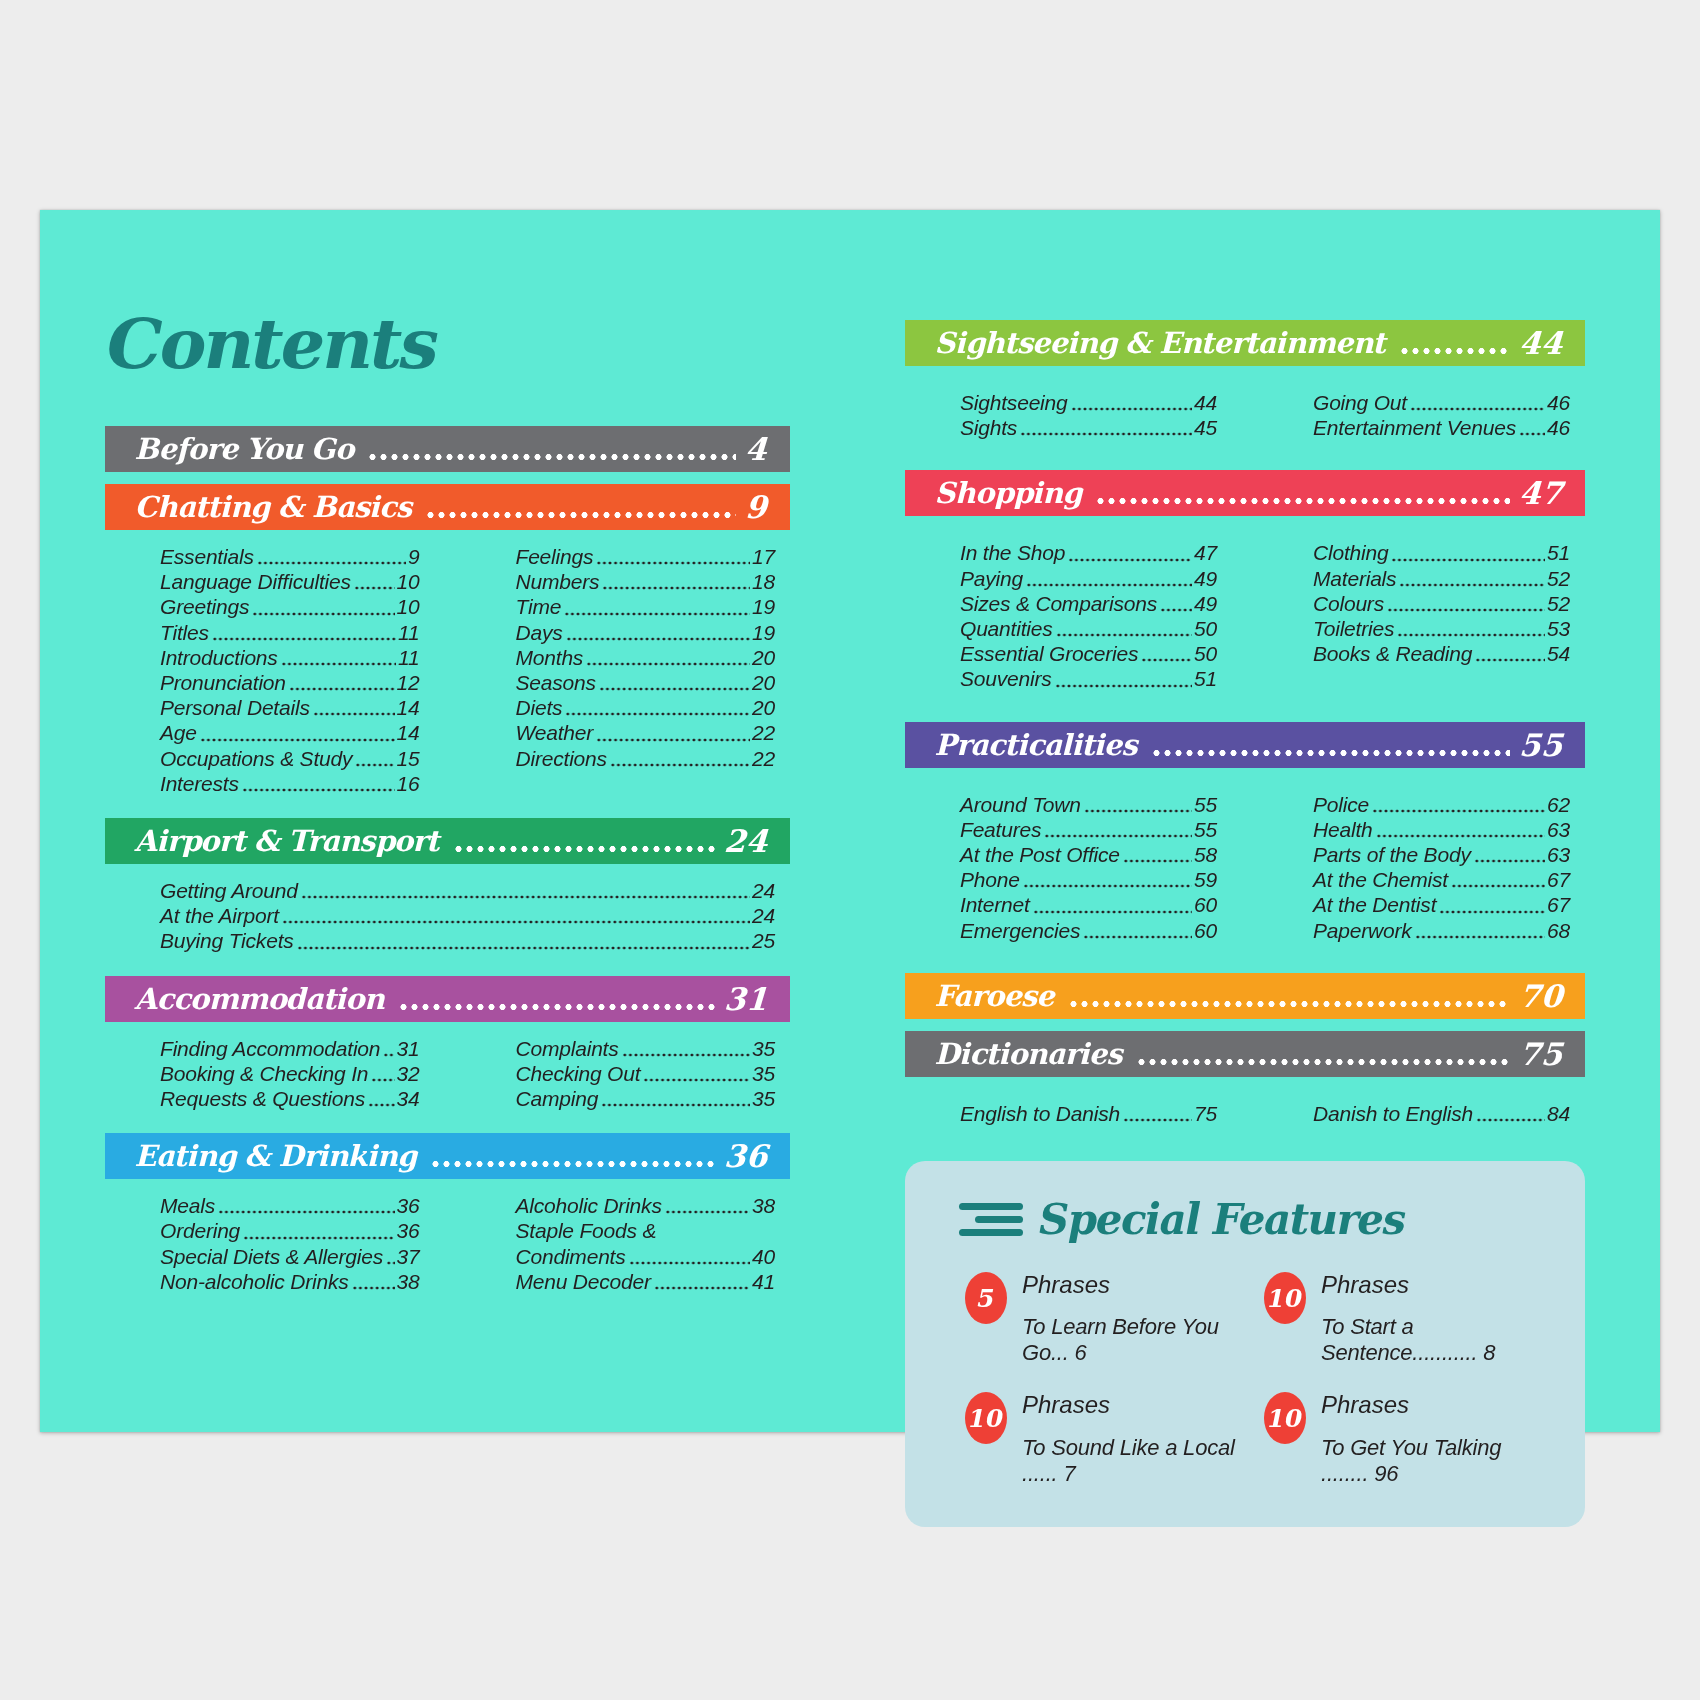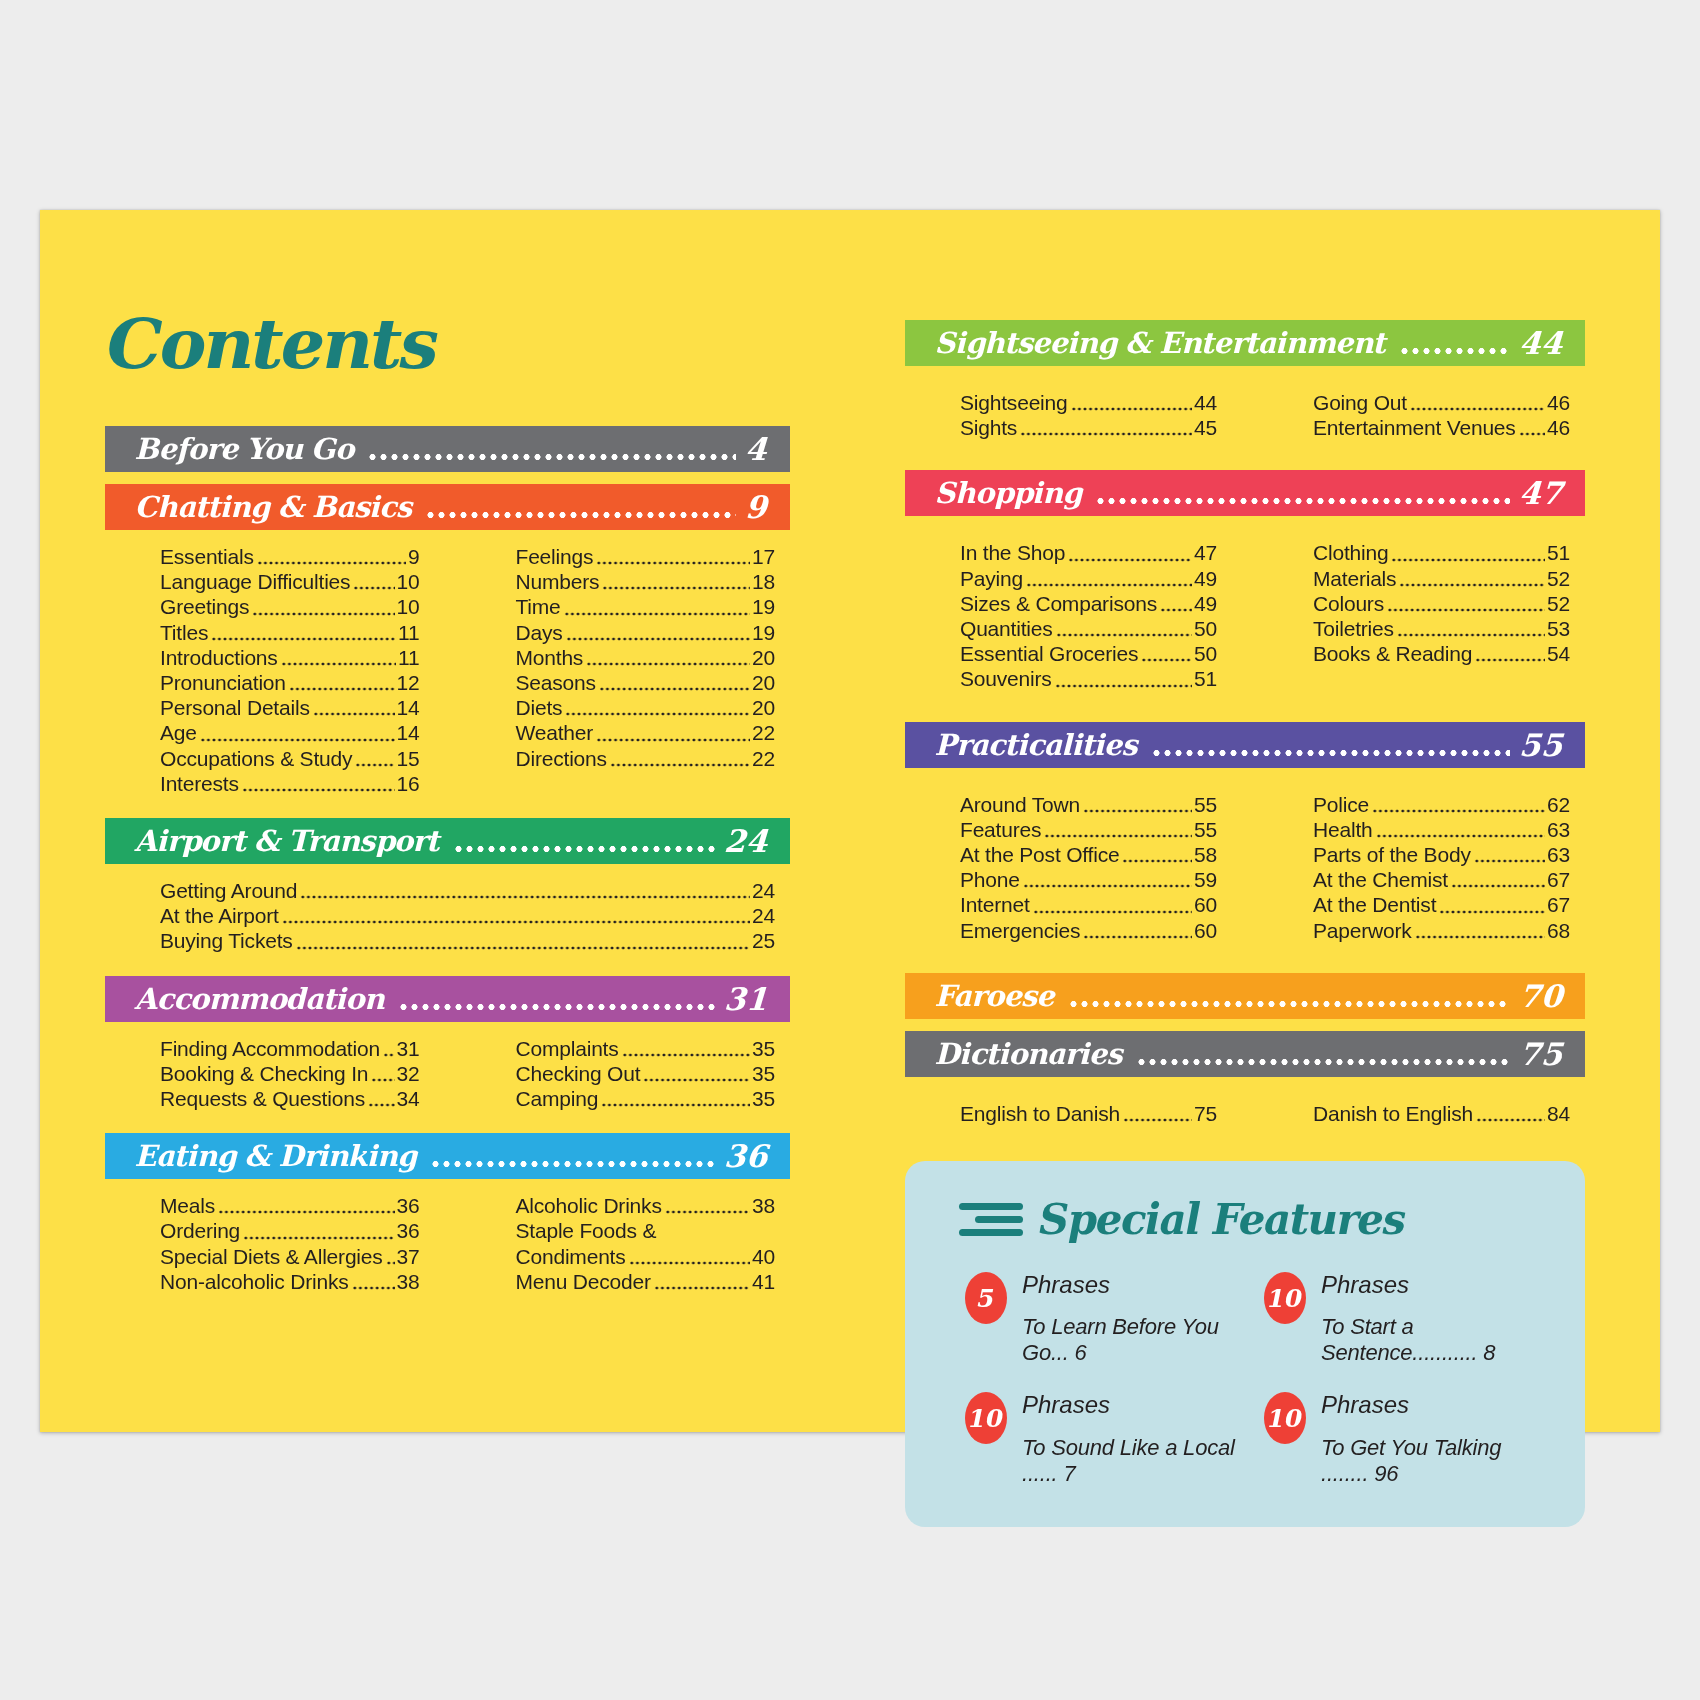--- a/index.html
+++ b/index.html
@@ -1,36 +1,36 @@
 <!DOCTYPE html>
 <html><head>
 <meta charset="utf-8">
 <style>
   html,body{margin:0;padding:0;width:1700px;height:1700px;background:#ededed;
     font-family:"Liberation Sans",sans-serif;-webkit-font-smoothing:antialiased;}
-  .page{position:absolute;left:40px;top:210px;width:1620px;height:1222px;background:#fde047;
+  .page{position:absolute;left:40px;top:210px;width:1620px;height:1222px;background:#5eead4;
     box-shadow:0 1px 4px rgba(0,0,0,.28),0 0 1px #bbb;}
   .col{position:absolute;}
   .col-left{left:65px;top:95px;width:685px;}
   .col-right{left:865px;top:110px;width:680px;}
 
   .contents-title{font-family:"DejaVu Serif",serif;font-style:italic;font-weight:bold;
     color:#1b7f7c;font-size:70px;line-height:1.1;letter-spacing:-3px;margin:0 0 44px 2px;}
 
   .toc-section{margin:0 0 12px 0;}
   .toc-bar{display:flex;align-items:center;height:46px;padding:0 20px 0 32px;color:#fff;}
   .bar-title{font-family:"DejaVu Serif",serif;font-style:italic;font-weight:700;
     font-size:29px;white-space:nowrap;letter-spacing:-1px;transform:skewX(-3deg);}
   .bar-dots{flex:1;height:8px;margin:0 12px;align-self:center;transform:translateY(8px);
     background-image:radial-gradient(circle,#ffffff 2.8px,rgba(255,255,255,0) 3.3px);
     background-size:11px 8px;background-position:0 50%;background-repeat:repeat-x;min-width:12px;}
   .bar-page{font-family:"DejaVu Serif",serif;font-style:italic;font-weight:700;font-size:31px;
     transform:skewX(-6deg);}
 
-  .toc-items{display:flex;gap:96px;margin:14px 15px 22px 55px;color:#231f20;}
+  .toc-items{display:flex;gap:96px;margin:14px 15px 22px 55px;color:#231f20;font-style:italic;}
   .col-right .toc-items{margin-top:24px;margin-bottom:30px;}
   .toc-col{flex:1;min-width:0;}
   .toc-row{display:flex;align-items:baseline;font-size:21px;line-height:25.2px;letter-spacing:-0.2px;}
   .row-label{white-space:nowrap;}
   .row-dots{flex:1;align-self:flex-end;height:4px;margin:0 2px 4px 3px;min-width:8px;
     background-image:radial-gradient(circle,#231f20 1.25px,rgba(0,0,0,0) 1.65px);
     background-size:5.6px 4px;background-position:0 100%;background-repeat:repeat-x;}
   .row-page{white-space:nowrap;}
 
   .special-box{margin-top:35px;background:#c3e1e7;border-radius:20px;padding:34px 46px 40px 46px;}

